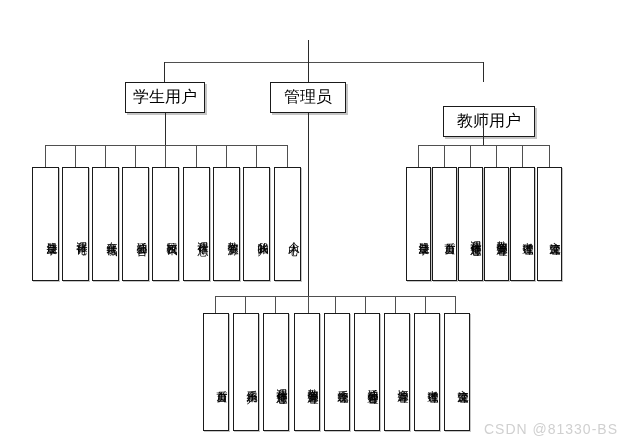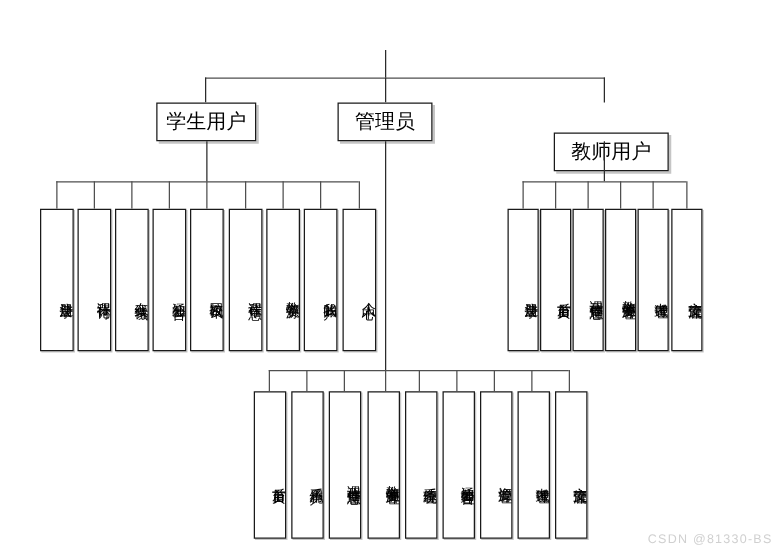--- a/index.html
+++ b/index.html
@@ -76,21 +76,21 @@
     width: 1px;
     background: #2b2b2b;
   }
   .vline.thin { background: #4f4f4f; }
 
   
   #watermark {
     position: absolute;
     right: 8px;
     bottom: 7px;
-    font-size: 10px;
+    font-size: 14px;
     color: #d0d0d0;
     letter-spacing: 1px;
     user-select: none;
     margin-top: 36px;
   }
 </style>
 </head>
 <body>
 
 <div id="canvas">

